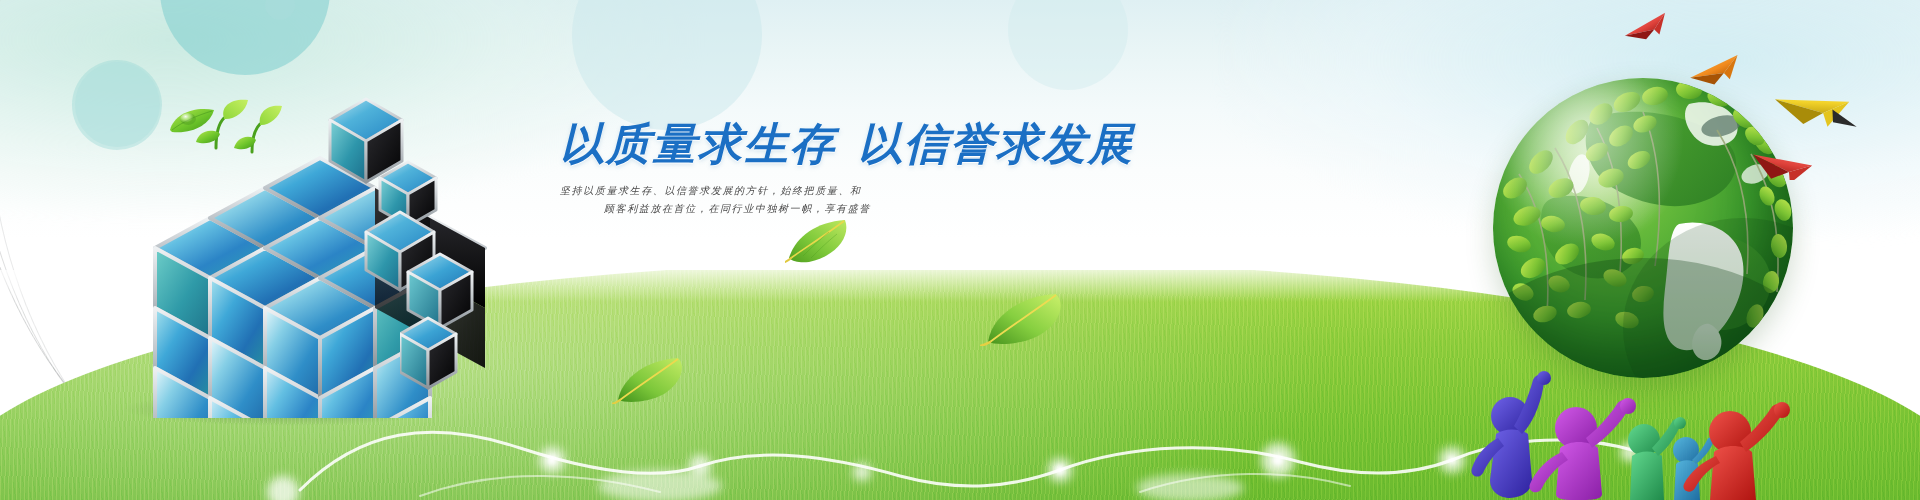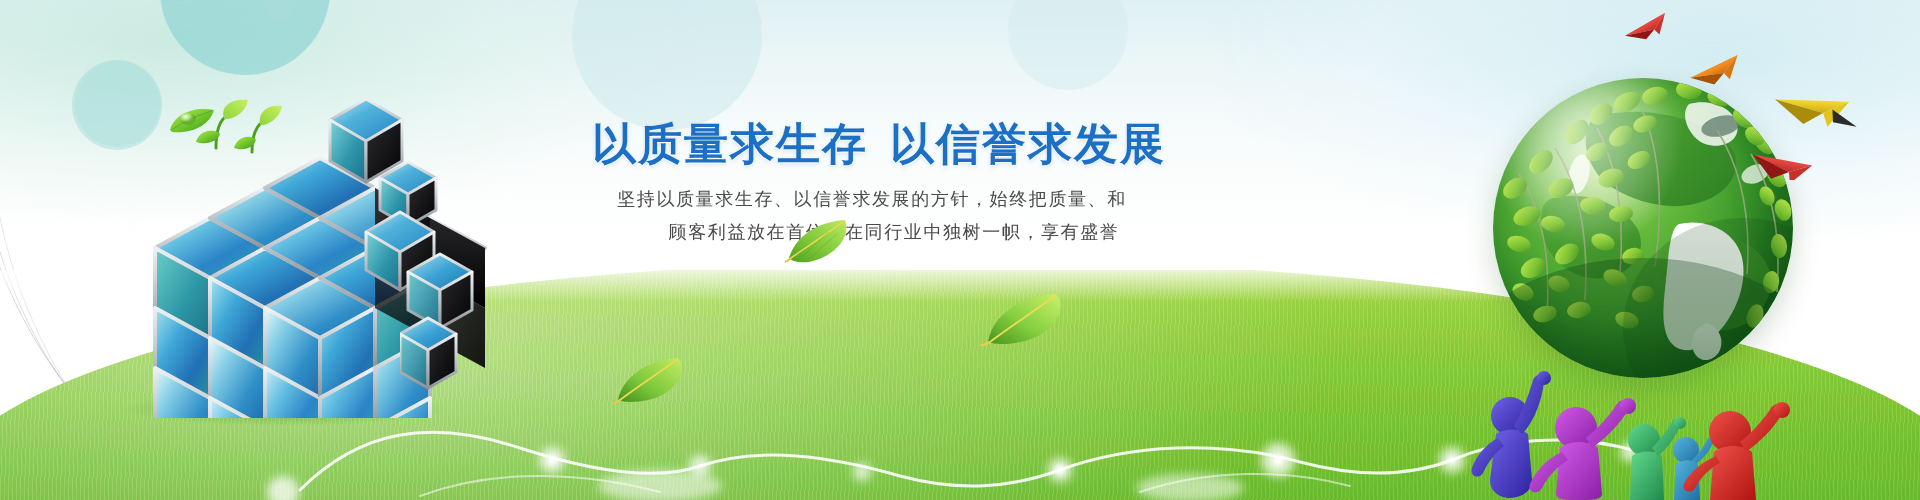--- a/index.html
+++ b/index.html
@@ -50,31 +50,31 @@
     background:
       repeating-linear-gradient(92deg, rgba(255,255,255,.55) 0 1px, rgba(0,0,0,0) 1px 4px),
       repeating-linear-gradient(80deg, rgba(20,80,10,.32) 0 1px, rgba(0,0,0,0) 1px 5px);}
   #grassHaze{position:absolute;left:0;top:-4px;width:100%;height:36px;
     background:linear-gradient(to bottom, rgba(255,255,255,.85), rgba(255,255,255,0));}
 
   
   #swoosh{position:absolute;left:0;bottom:0;width:1920px;height:220px;}
 
   
-  #textblock{position:absolute;left:592px;top:118px;width:560px;text-align:center;}
+  #textblock{position:absolute;left:560px;top:118px;width:560px;text-align:left;font-style:italic;}
   #headline{
     font-family:"DejaVu Sans","Liberation Sans",sans-serif;
     font-size:44px;font-weight:bold;color:#1b6fc4;letter-spacing:2px;
     line-height:1.18;white-space:nowrap;
     text-shadow:0 1px 0 rgba(255,255,255,.9), 0 2px 4px rgba(100,150,190,.25);
   }
   #headline .gap{display:inline-block;width:22px;}
   .sub{
     font-family:"DejaVu Serif","Liberation Serif",serif;
-    font-size:18px;color:#4a4a4a;letter-spacing:1.6px;line-height:1.85;
+    font-size:10px;color:#4a4a4a;letter-spacing:1.6px;line-height:1.85;
     white-space:nowrap;text-shadow:0 1px 0 rgba(255,255,255,.8);
   }
   #subwrap{margin-top:12px;}
   #sub2{padding-left:44px;}
 
   
   #cubeZone{position:absolute;left:110px;top:78px;width:420px;height:340px;}
 
   
   #sprout{position:absolute;left:168px;top:96px;width:130px;height:60px;}

